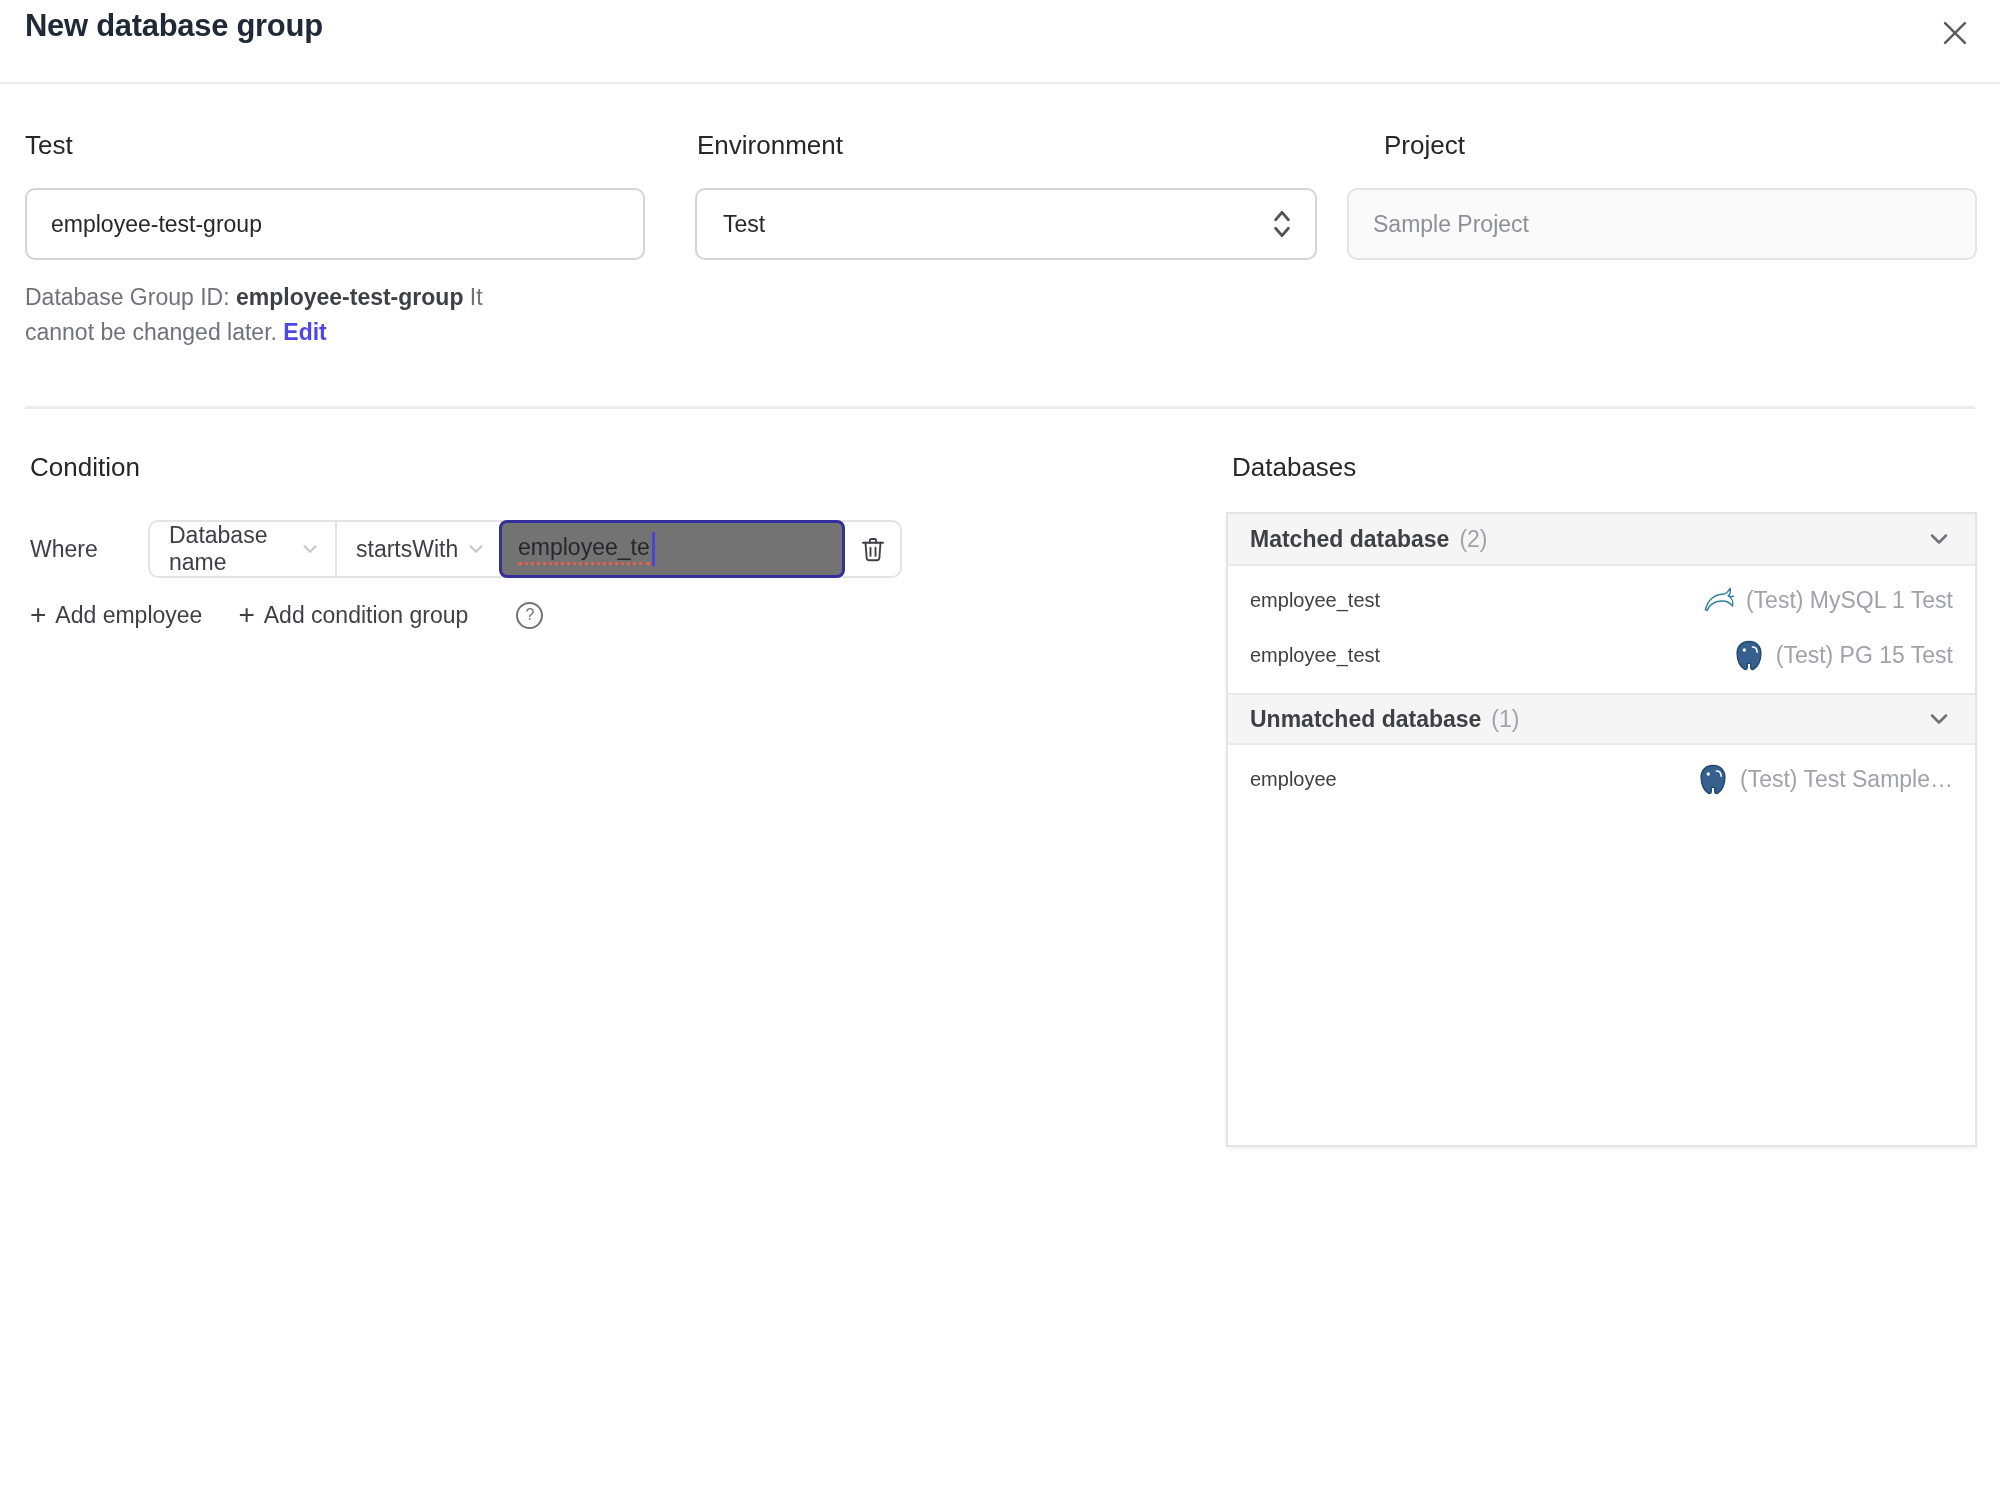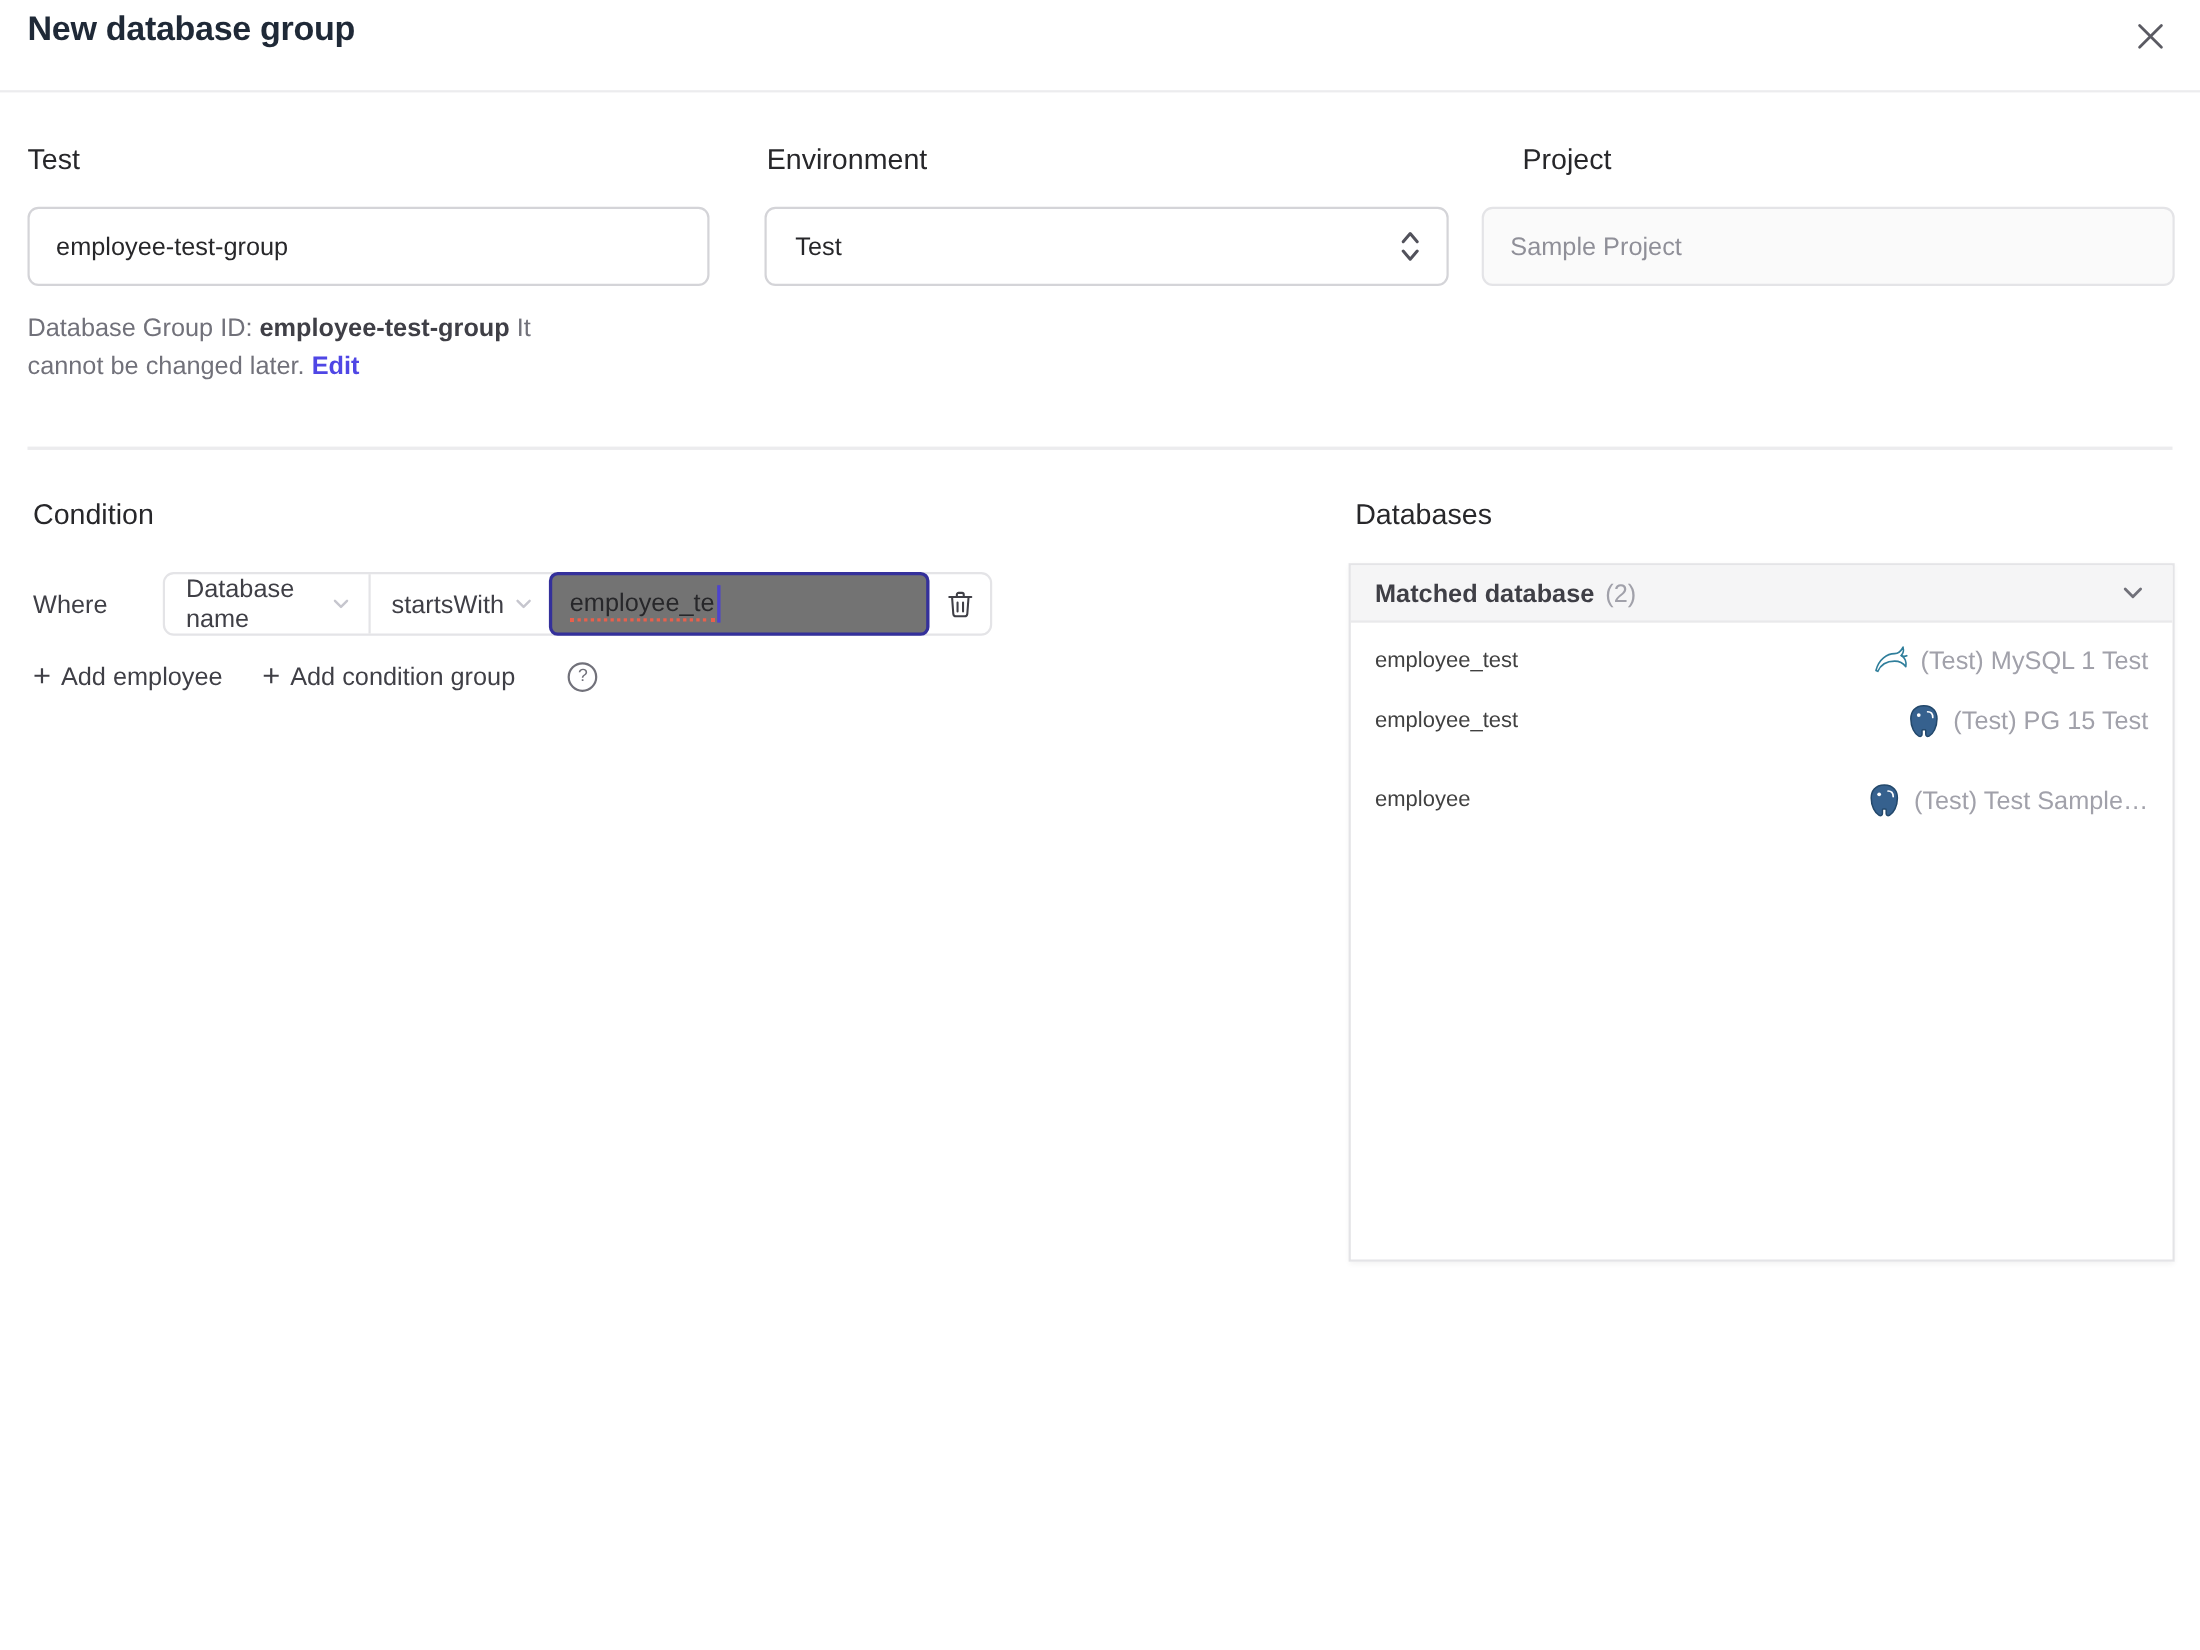--- a/index.html
+++ b/index.html
@@ -189,20 +189,31 @@
                 <path d="M20 3 C10 3, 6 10, 6 17 C6 26, 10 33, 14.5 35.5 C16.5 36.5, 18 35.5, 18 33.5 L18 29.5 C18 28.5, 22 28.5, 22 29.5 L22 33.5 C22 35.5, 23.5 36.5, 25.5 35.5 C30 33, 34 26, 34 17 C34 10, 30 3, 20 3 Z" fill="#36618e" stroke="#23486b" stroke-width="1.6"></path>
                 <circle cx="14.5" cy="13" r="2" fill="#fff"></circle>
                 <path d="M24 9.5 C27.5 9.5, 29.5 12, 29.5 15.5" stroke="#fff" stroke-width="1.8" fill="none" stroke-linecap="round"></path>
               </svg>
           </span>
           <span class="inst-label">(Test) PG 15 Test</span>
         </span>
       </div>
     </div>
 
+    <div class="band">
+      <span class="band-left">
+        <span class="band-title">Unmatched database</span>
+        <span class="band-count">(1)</span>
+      </span>
+      <span style="display:flex;">
+        <svg width="28" height="28" viewBox="0 0 24 24" fill="none" stroke="#71717a" stroke-width="2.2" stroke-linecap="round" stroke-linejoin="round">
+            <path d="M6 9l6 6 6-6"></path>
+          </svg>
+      </span>
+    </div>
 
     <div class="rows">
       <div class="db-row">
         <span class="db-name">employee</span>
         <span class="db-instance">
           <span class="engine-icon">
             <svg viewBox="0 0 40 40">
                 <path d="M20 3 C10 3, 6 10, 6 17 C6 26, 10 33, 14.5 35.5 C16.5 36.5, 18 35.5, 18 33.5 L18 29.5 C18 28.5, 22 28.5, 22 29.5 L22 33.5 C22 35.5, 23.5 36.5, 25.5 35.5 C30 33, 34 26, 34 17 C34 10, 30 3, 20 3 Z" fill="#36618e" stroke="#23486b" stroke-width="1.6"></path>
                 <circle cx="14.5" cy="13" r="2" fill="#fff"></circle>
                 <path d="M24 9.5 C27.5 9.5, 29.5 12, 29.5 15.5" stroke="#fff" stroke-width="1.8" fill="none" stroke-linecap="round"></path>

